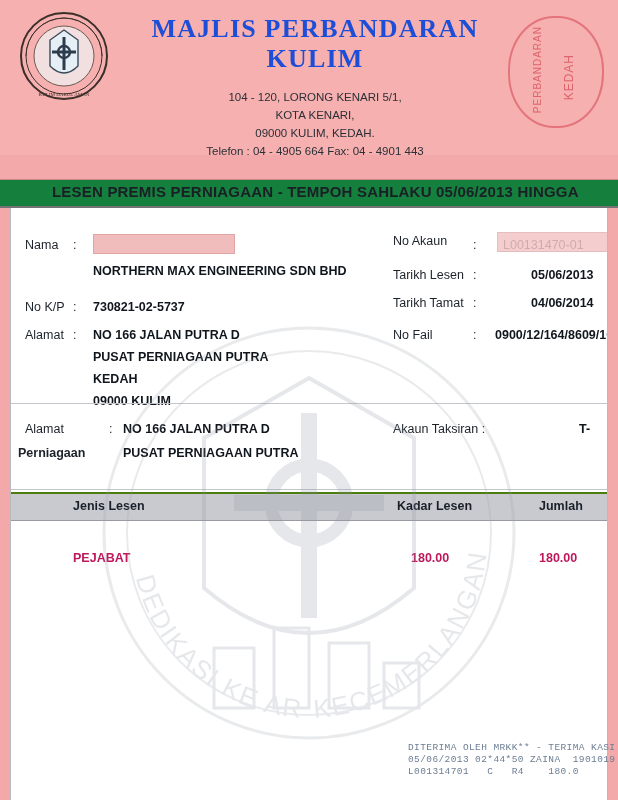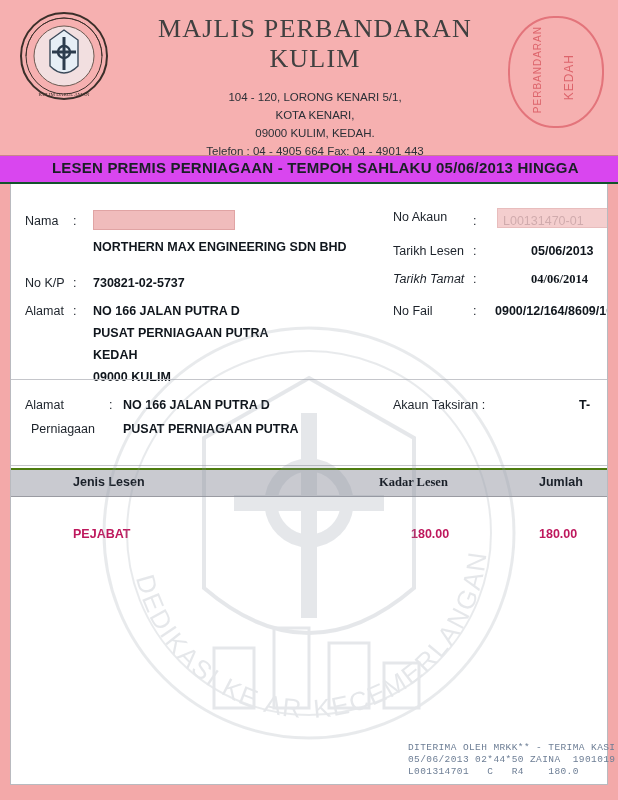--- a/index.html
+++ b/index.html
@@ -38,24 +38,24 @@
 
   .header-text {
     position: absolute;
     left: 120px;
     top: 14px;
     width: 390px;
     text-align: center;
   }
   .org-title {
     font-family: "Liberation Serif", serif;
-    font-weight: normal;
+    font-weight: bold;
     font-size: 26px;
     letter-spacing: 1.2px;
-    color: #404040;
+    color: #1d4ed8;
   }
   .org-addr {
     margin-top: 14px;
     font-size: 11.5px;
     line-height: 18px;
     color: #2a2f36;
   }
   .stamp {
     position: absolute;
     right: 14px;
@@ -85,23 +85,24 @@
     letter-spacing: 1px;
     writing-mode: vertical-rl;
     transform: rotate(180deg);
     white-space: nowrap;
   }
 
   
   .title-bar {
     position: relative;
     height: 26px;
-    background: #d946ef;
+    background: #15803d;
     border-top: 1px solid #c8868a;
-    border-bottom: 2px solid #14532d;
+    border-bottom: 2px solid #737373;
+    margin-top: 24px;
   }
   .title-bar .tb-text {
     position: absolute;
     left: 52px;
     top: 3px;
     font-size: 15px;
     font-weight: bold;
     color: #1a1f26;
     letter-spacing: .2px;
     white-space: nowrap;
@@ -263,47 +264,47 @@
 
       <div class="lbl" style="left:382px; top:26px;text-align:right;">No Akaun</div>
       <div class="lbl" style="left:462px; top:30px;">:</div>
       <div class="val norm" style="left:492px; top:30px; color:#7f7f86;">L00131470-01</div>
       <div class="redact" style="left:486px; top:24px; width:110px; height:18px; opacity:.72;"></div>
 
       <div class="lbl" style="left:382px; top:60px;">Tarikh Lesen</div>
       <div class="lbl" style="left:462px; top:60px;">:</div>
       <div class="val" style="left:520px; top:60px;">05/06/2013</div>
 
-      <div class="lbl" style="left:382px; top:88px;font-style:italic;">Tarikh Tamat</div>
+      <div class="lbl" style="left:382px; top:88px;">Tarikh Tamat</div>
       <div class="lbl" style="left:462px; top:88px;">:</div>
-      <div class="val" style="left:520px; top:88px;font-family:Liberation Serif, serif;">04/06/2014</div>
+      <div class="val" style="left:520px; top:88px;">04/06/2014</div>
 
       <div class="lbl" style="left:382px; top:120px;">No Fail</div>
       <div class="lbl" style="left:462px; top:120px;">:</div>
       <div class="val" style="left:484px; top:120px;">0900/12/164/8609/10</div>
 
       <div class="hr" style="top:195px;"></div>
     </div>
 
     <div class="sec-mid">
       <div class="lbl" style="left:14px; top:18px;">Alamat</div>
-      <div class="lbl" style="left:20px; top:42px;">Perniagaan</div>
+      <div class="lbl" style="left:7px; top:42px;font-weight:bold;">Perniagaan</div>
       <div class="lbl" style="left:98px; top:18px;">:</div>
       <div class="val" style="left:112px; top:18px;">NO 166 JALAN PUTRA D</div>
       <div class="val" style="left:112px; top:42px;">PUSAT PERNIAGAAN PUTRA</div>
 
       <div class="lbl" style="left:382px; top:18px;">Akaun Taksiran :</div>
       <div class="val" style="left:568px; top:18px;">T-</div>
 
       <div class="hr" style="top:85px;"></div>
     </div>
 
     <div class="col-head-band">
       <div class="col-head" style="left:62px;">Jenis Lesen</div>
-      <div class="col-head" style="left:368px;font-family:Liberation Serif, serif;">Kadar Lesen</div>
+      <div class="col-head" style="left:386px;">Kadar Lesen</div>
       <div class="col-head" style="left:528px;">Jumlah</div>
     </div>
 
     <div class="table-area">
       <div>
         <div class="cell" style="left:62px; top:30px;">PEJABAT</div>
         <div class="cell" style="left:400px; top:30px;">180.00</div>
         <div class="cell" style="left:528px; top:30px;">180.00</div>
       </div>
     </div>

